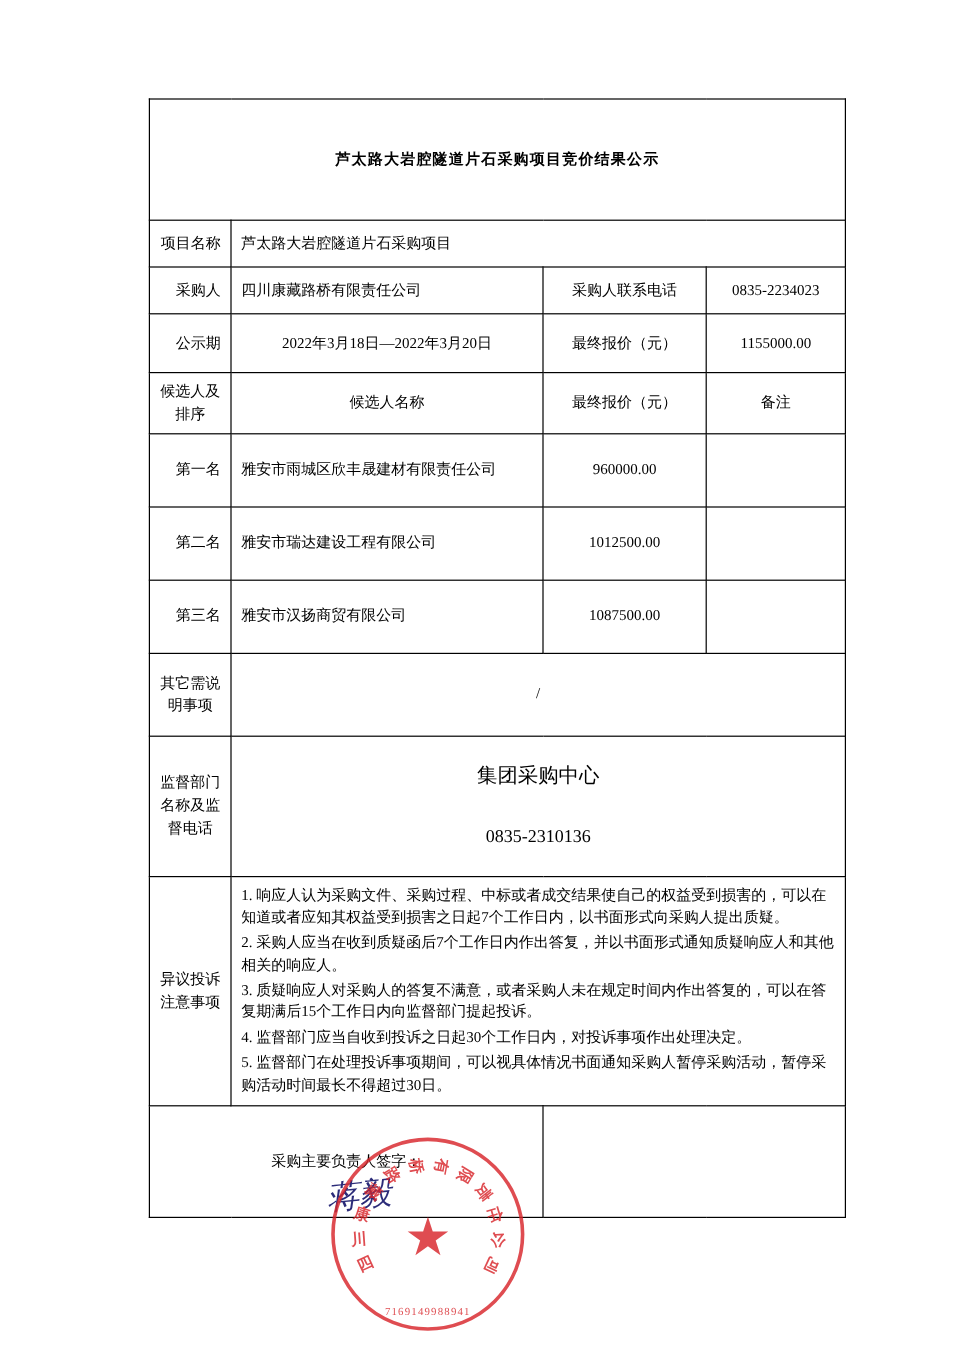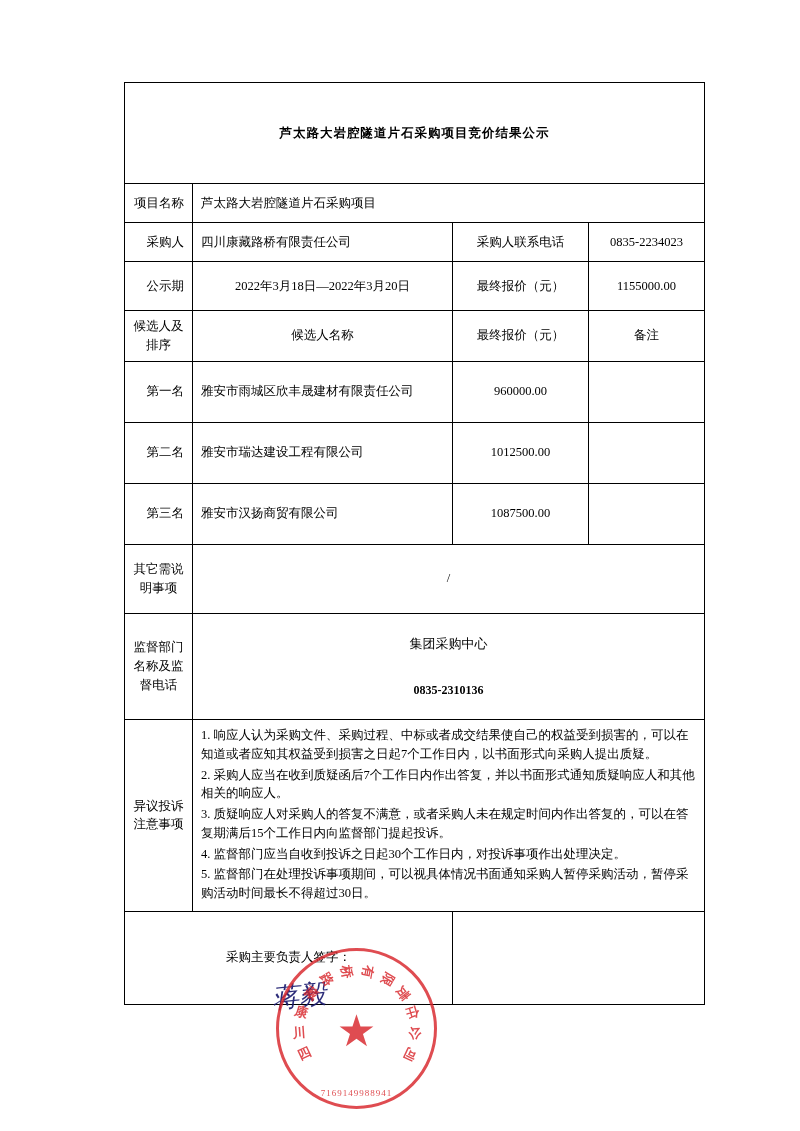--- a/index.html
+++ b/index.html
@@ -83,26 +83,25 @@
     text-align: center;
     font-size: 12.5px;
     white-space: nowrap;
   }
   .supervise-cell {
     text-align: center;
     padding: 0;
   }
   .supervise-cell .line1 {
     padding: 14px 0 14px 0;
-    font-size: 13px;
+    font-size: 17px;
   }
   .supervise-cell .line2 {
     padding: 14px 0 14px 0;
-    font-size: 12px;
-    font-weight: bold;
+    font-size: 15px;
   }
 
   
   .seal {
     position: absolute;
     left: 276px;
     top: 948px;
     width: 155px;
     height: 155px;
     border: 3px solid #d8262b;

